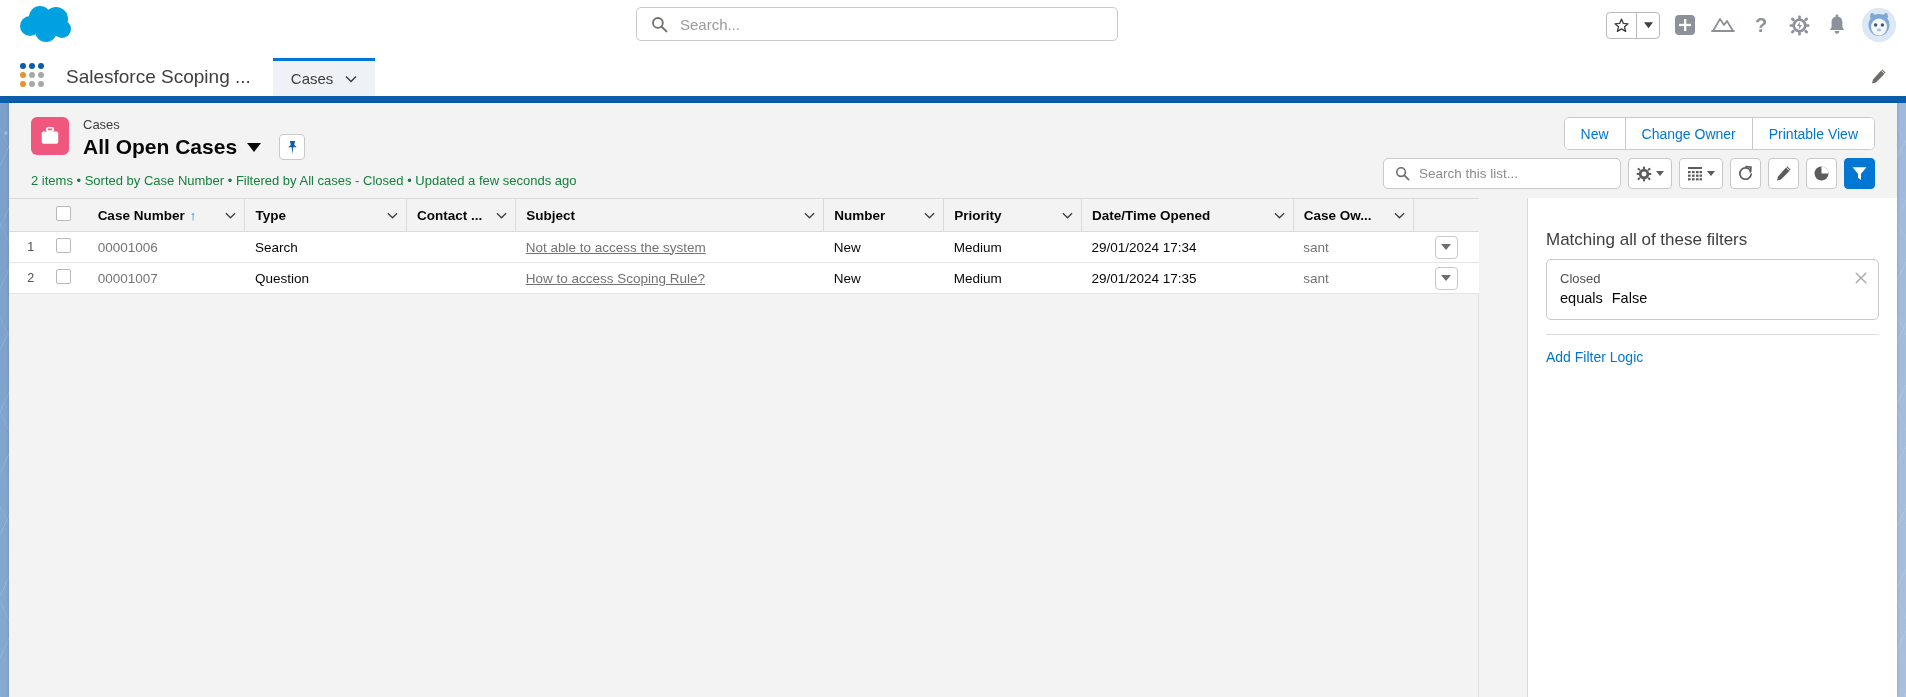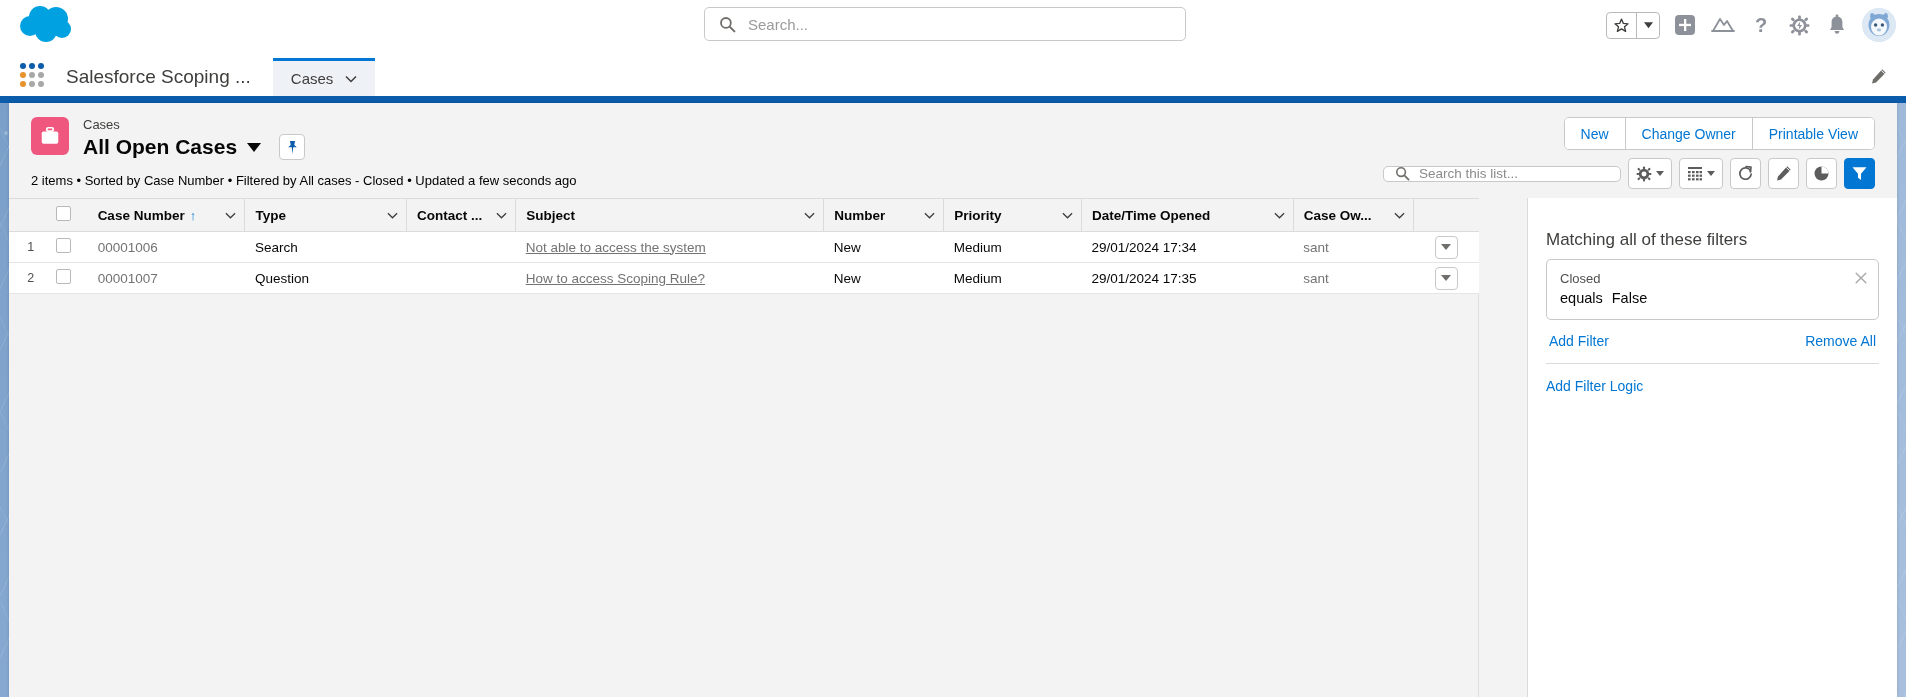--- a/index.html
+++ b/index.html
@@ -11,21 +11,21 @@
   }
 
   
   .global-header {
     height: 50px; background: #ffffff;
     display: flex; align-items: center; position: relative;
   }
   .sf-cloud { margin-left: 18px; width: 62px; height: 42px; display:block; }
 
   .global-search-wrap {
-    position: absolute; left: 704px; top: 7px; width: 482px; height: 34px;
+    position: absolute; left: 636px; top: 7px; width: 482px; height: 34px;
   }
   .global-search {
     width: 100%; height: 100%;
     border: 1px solid #c9c9c9; border-radius: 5px; background: #fff;
     display: flex; align-items: center; padding-left: 14px;
   }
   .global-search .srch-ico { width: 17px; height: 17px; flex: 0 0 auto; }
   .global-search input {
     border: none; outline: none; flex: 1; height: 100%;
     font-family: "Liberation Sans", sans-serif; font-size: 15px;
@@ -121,27 +121,27 @@
     position: absolute; right: 22px; top: 14px;
     display: flex; border: 1px solid #c9c9c9; border-radius: 5px; overflow: hidden; background: #fff;
   }
   .lh-actions button {
     border: none; background: #fff; font-family: "Liberation Sans", sans-serif;
     font-size: 14px; color: #0176d3; padding: 0 16px; height: 31px; cursor: pointer;
     border-right: 1px solid #c9c9c9; white-space: nowrap;
   }
   .lh-actions button:last-child { border-right: none; }
 
-  .lh-meta { font-size: 13px; color: #000000; padding: 13px 22px 10px 22px; }
+  .lh-meta { font-size: 13px; color: #15803d; padding: 13px 22px 10px 22px; }
 
   .lh-tools {
     position: absolute; right: 22px; top: 55px; display: flex; align-items: center; gap: 7px;
   }
   .list-search {
-    width: 238px; height: 16px; border: 1px solid #c9c9c9; border-radius: 5px;
+    width: 238px; height: 31px; border: 1px solid #c9c9c9; border-radius: 5px;
     background: #fff; display: flex; align-items: center; padding-left: 11px;
   }
   .list-search input {
     border: none; outline: none; flex: 1; height: 100%; background: transparent;
     font-family: "Liberation Sans", sans-serif; font-size: 13.5px; color: #3e3e3c; padding-left: 9px;
   }
   .list-search input::placeholder { color: #8b8b8b; }
   .tbtn {
     height: 31px; min-width: 31px; border: 1px solid #c9c9c9; border-radius: 4px;
     background: #fff; display: flex; align-items: center; justify-content: center;
@@ -630,24 +630,20 @@
             <div class="f-val-row">
               <span class="f-val">equals</span>
               <span class="f-val">False</span>
             </div>
             <svg class="f-x" width="14" height="14" viewBox="0 0 16 16">
               <line x1="2.5" y1="2.5" x2="13.5" y2="13.5" stroke="#a8a8a8" stroke-width="1.6" stroke-linecap="round"></line>
               <line x1="13.5" y1="2.5" x2="2.5" y2="13.5" stroke="#a8a8a8" stroke-width="1.6" stroke-linecap="round"></line>
             </svg>
           </div>
 
-          <div class="fp-links">
-            <a>Add Filter</a>
-            <a>Remove All</a>
-          </div>
           <div class="fp-divider"></div>
         </div>
         <div class="fp-logic">
           <a>Add Filter Logic</a>
         </div>
         <div class="fp-fill"></div>
       </div>
     </div>
   </div>
 </div>

